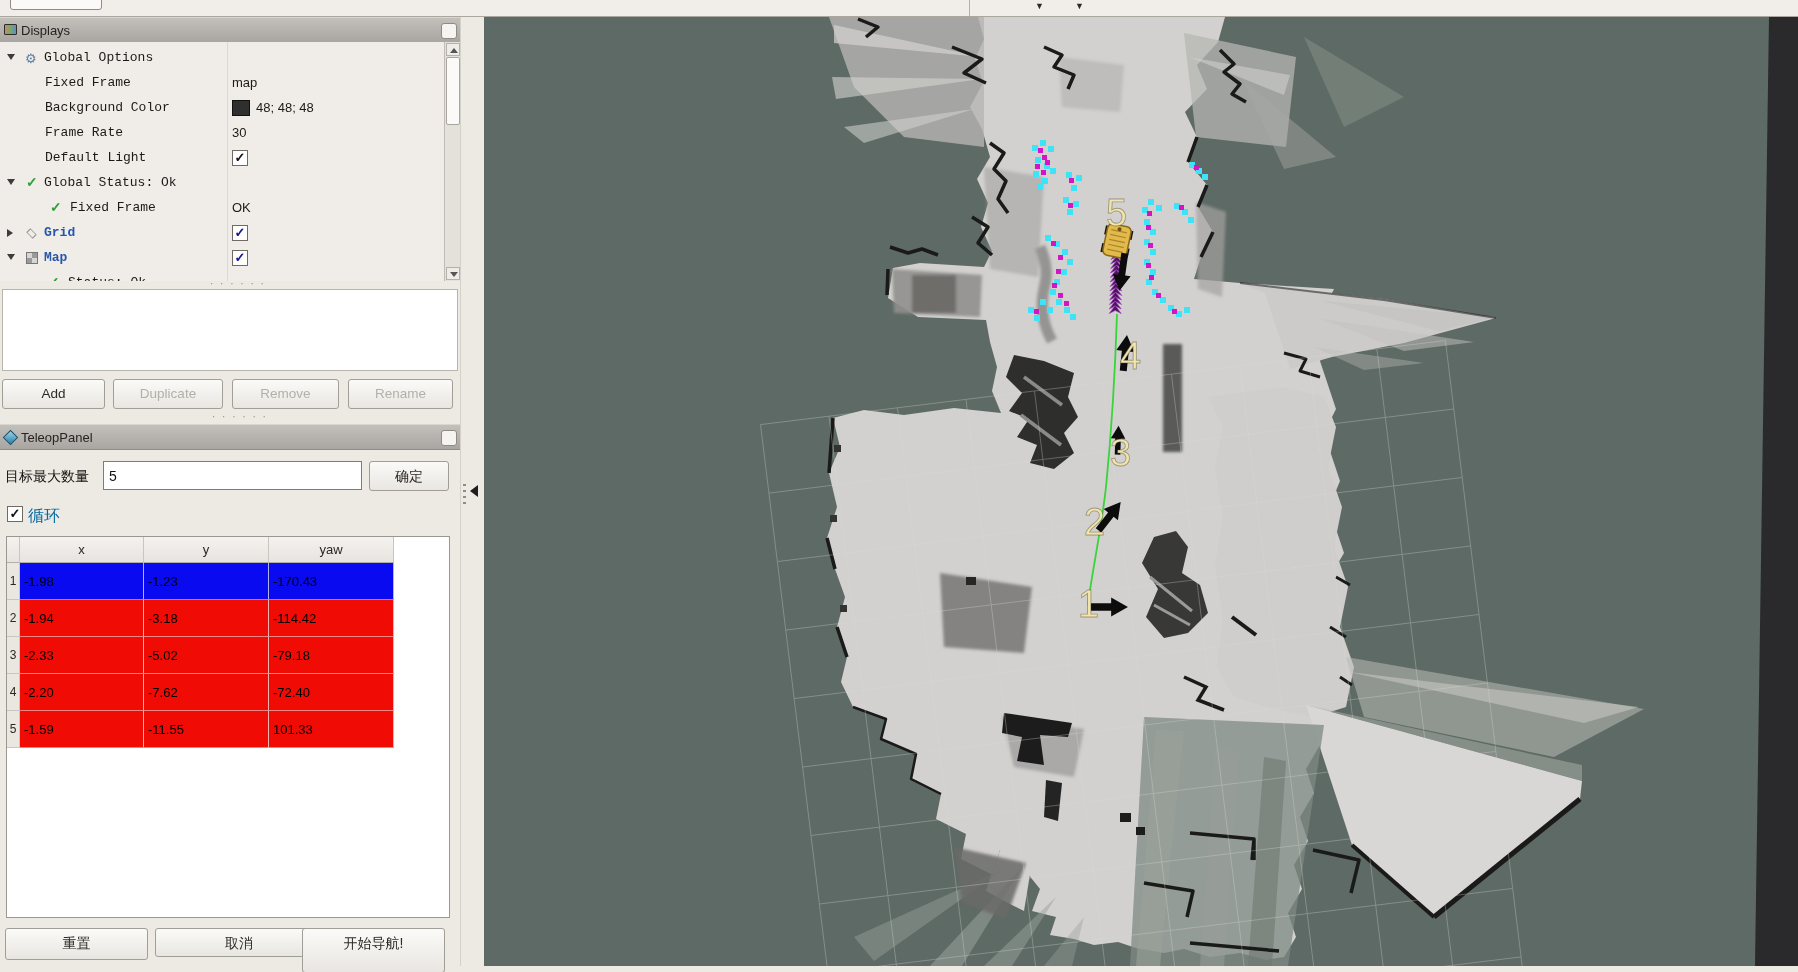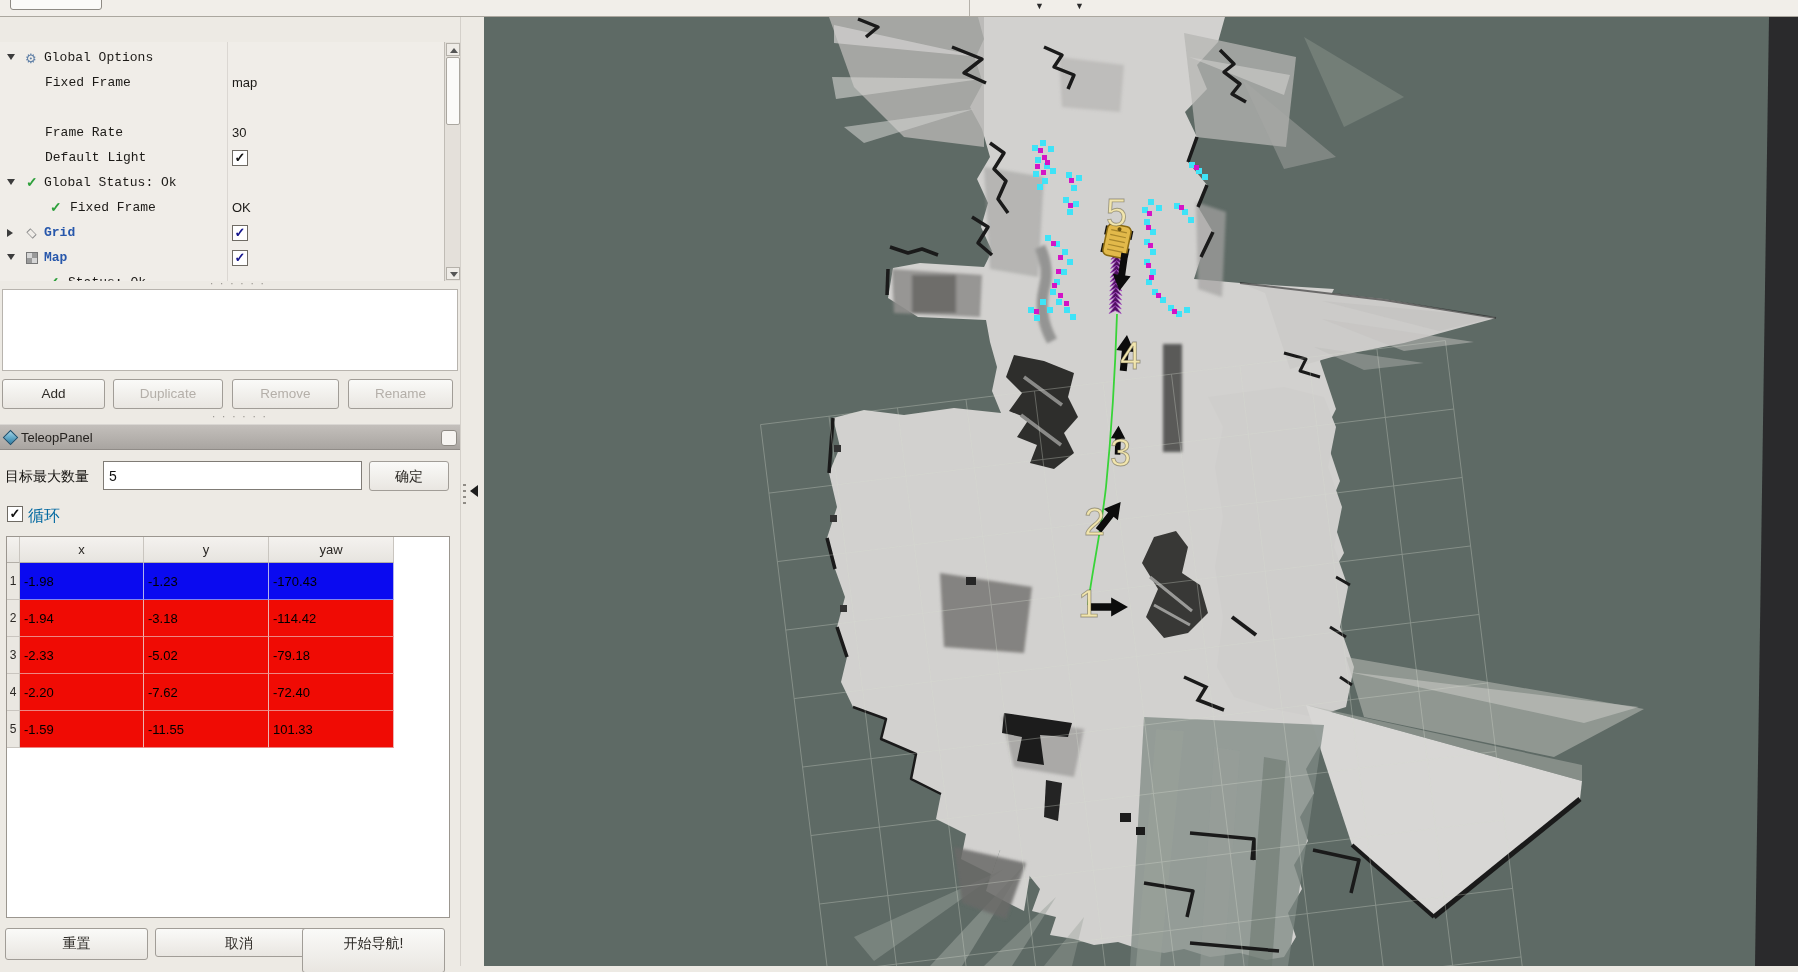--- a/index.html
+++ b/index.html
@@ -84,32 +84,42 @@
 
 <div id="app">
 
   <div id="topbar">
     <div class="partial-btn"></div>
     <div class="sep"></div>
     <div class="dd" style="left:1035px">▼</div>
     <div class="dd" style="left:1075px">▼</div>
   </div>
 
+  <div class="ptitle" style="top:17px">
+    <div class="mon-ico"></div>
+    <div class="txt">Displays</div>
+    <div class="float-btn"></div>
+  </div>
 
   <div id="tree">
     <div class="colsep"></div>
 
     <div class="trow" style="top:4px">
       <div class="exp down"></div>
       <div class="gear-ico">⚙</div>
       <div class="lbl" style="left:44px">Global Options</div>
     </div>
     <div class="trow" style="top:29px">
       <div class="lbl" style="left:45px">Fixed Frame</div>
       <div class="val">map</div>
+    </div>
+    <div class="trow" style="top:54px">
+      <div class="lbl" style="left:45px">Background Color</div>
+      <div class="swatch"></div>
+      <div class="val" style="left:256px">48; 48; 48</div>
     </div>
     <div class="trow" style="top:79px">
       <div class="lbl" style="left:45px">Frame Rate</div>
       <div class="val">30</div>
     </div>
     <div class="trow" style="top:104px">
       <div class="lbl" style="left:45px">Default Light</div>
       <div class="cbx">✓</div>
     </div>
     <div class="trow" style="top:129px">

